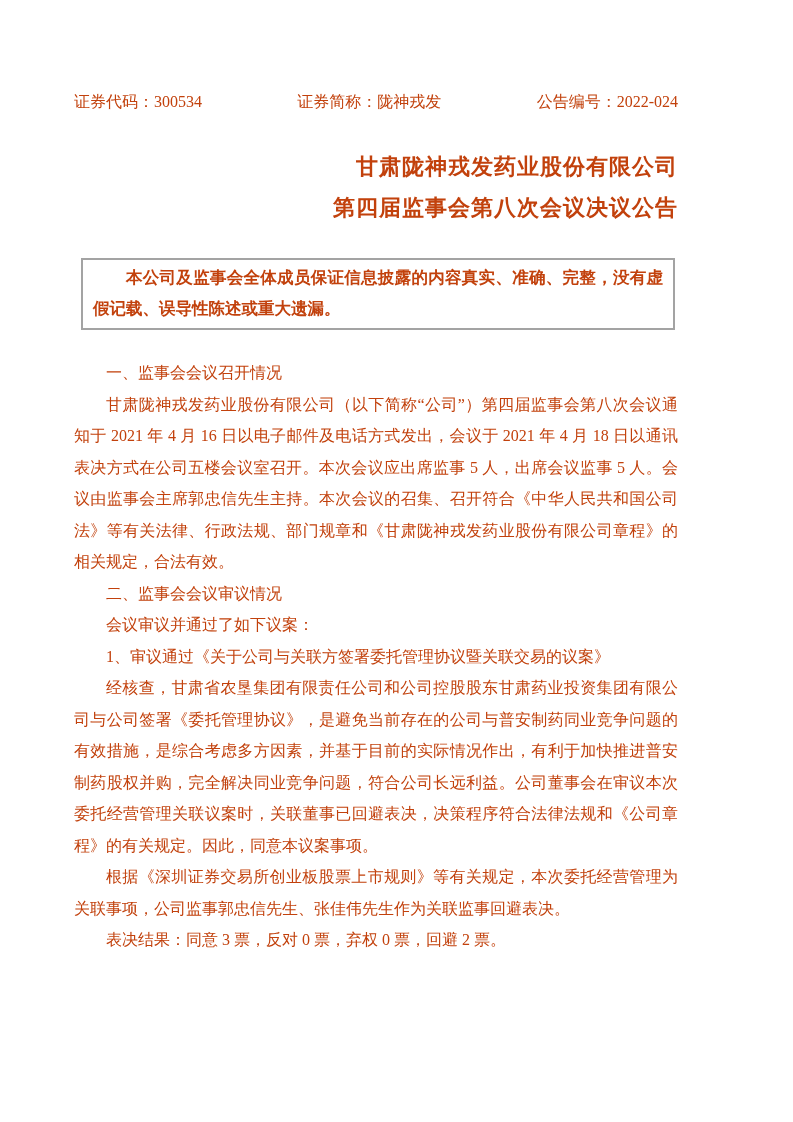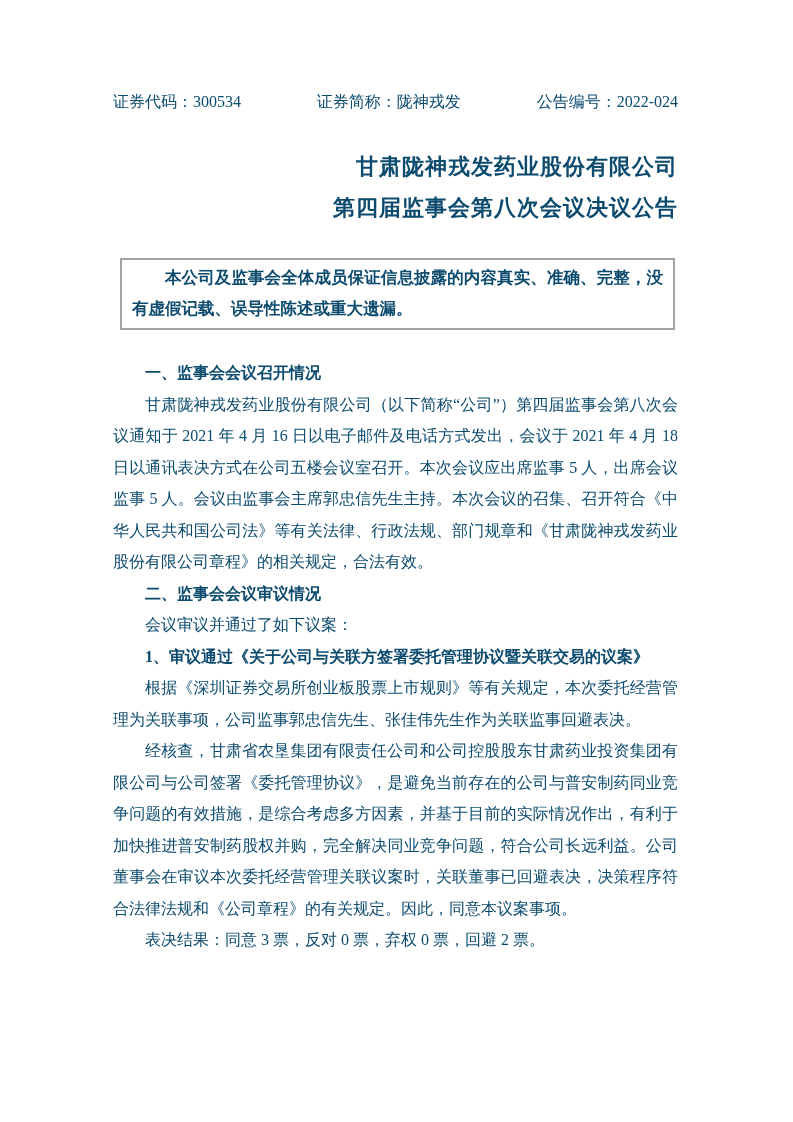--- a/index.html
+++ b/index.html
@@ -6,25 +6,25 @@
     margin: 0;
     padding: 0;
     background: #ffffff;
   }
   .page {
     position: relative;
     width: 793px;
     height: 1122px;
     margin: 0 auto;
     background: #ffffff;
-    color: #0c4a6e;
+    color: #c2410c;
     font-family: "Liberation Serif", "DejaVu Serif", serif;
     font-size: 16px;
     box-sizing: border-box;
-    padding: 92px 115px 0 113px;
+    padding: 92px 115px 0 74px;
     overflow: hidden;
   }
   .doc-header {
     display: flex;
     justify-content: space-between;
     align-items: baseline;
     font-size: 16px;
     line-height: 20px;
     white-space: nowrap;
   }
@@ -58,21 +58,21 @@
   .doc-body {
     margin-top: 27px;
     line-height: 31.5px;
     text-align: justify;
   }
   .doc-body p {
     margin: 0;
     text-indent: 2em;
   }
   .sec-heading, .item-heading {
-    font-weight: bold;
+    font-weight: normal;
   }
 </style>
 </head>
 <body>
 
 <div class="page">
 
   <div class="doc-header">
     <span>证券代码：300534</span>
     <span>证券简称：陇神戎发</span>
@@ -87,18 +87,18 @@
   <div class="disclaimer-box">
     <p>本公司及监事会全体成员保证信息披露的内容真实、准确、完整，没有虚假记载、误导性陈述或重大遗漏。</p>
   </div>
 
   <div class="doc-body">
     <p class="sec-heading">一、监事会会议召开情况</p>
     <p>甘肃陇神戎发药业股份有限公司（以下简称“公司”）第四届监事会第八次会议通知于 2021 年 4 月 16 日以电子邮件及电话方式发出，会议于 2021 年 4 月 18 日以通讯表决方式在公司五楼会议室召开。本次会议应出席监事 5 人，出席会议监事 5 人。会议由监事会主席郭忠信先生主持。本次会议的召集、召开符合《中华人民共和国公司法》等有关法律、行政法规、部门规章和《甘肃陇神戎发药业股份有限公司章程》的相关规定，合法有效。</p>
     <p class="sec-heading">二、监事会会议审议情况</p>
     <p>会议审议并通过了如下议案：</p>
     <p class="item-heading">1、审议通过《关于公司与关联方签署委托管理协议暨关联交易的议案》</p>
+    <p>经核查，甘肃省农垦集团有限责任公司和公司控股股东甘肃药业投资集团有限公司与公司签署《委托管理协议》，是避免当前存在的公司与普安制药同业竞争问题的有效措施，是综合考虑多方因素，并基于目前的实际情况作出，有利于加快推进普安制药股权并购，完全解决同业竞争问题，符合公司长远利益。公司董事会在审议本次委托经营管理关联议案时，关联董事已回避表决，决策程序符合法律法规和《公司章程》的有关规定。因此，同意本议案事项。</p>
     <p>根据《深圳证券交易所创业板股票上市规则》等有关规定，本次委托经营管理为关联事项，公司监事郭忠信先生、张佳伟先生作为关联监事回避表决。</p>
-    <p>经核查，甘肃省农垦集团有限责任公司和公司控股股东甘肃药业投资集团有限公司与公司签署《委托管理协议》，是避免当前存在的公司与普安制药同业竞争问题的有效措施，是综合考虑多方因素，并基于目前的实际情况作出，有利于加快推进普安制药股权并购，完全解决同业竞争问题，符合公司长远利益。公司董事会在审议本次委托经营管理关联议案时，关联董事已回避表决，决策程序符合法律法规和《公司章程》的有关规定。因此，同意本议案事项。</p>
     <p>表决结果：同意 3 票，反对 0 票，弃权 0 票，回避 2 票。</p>
   </div>
 
 </div>
 
 </body></html>

